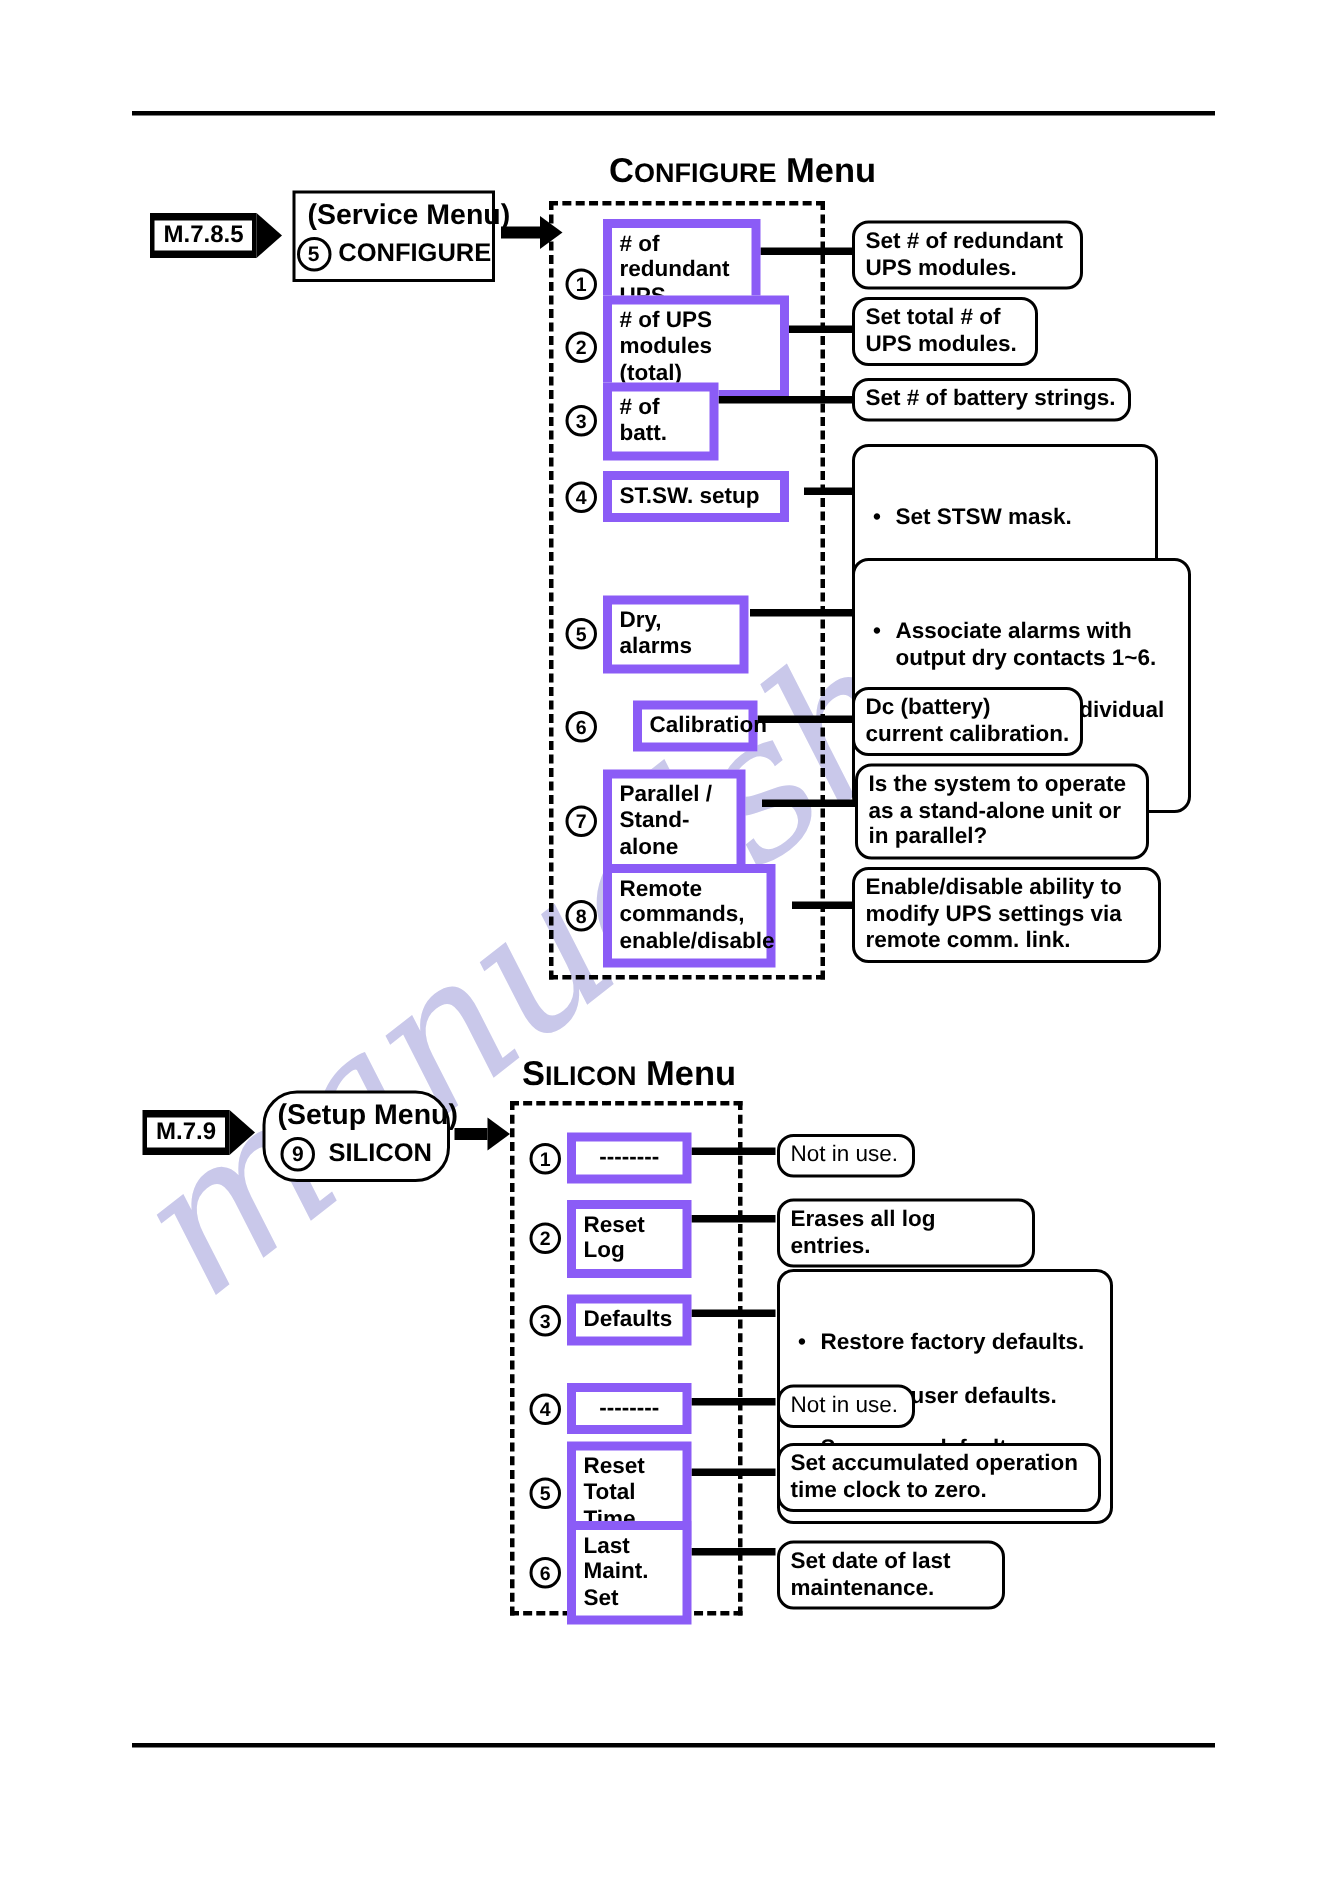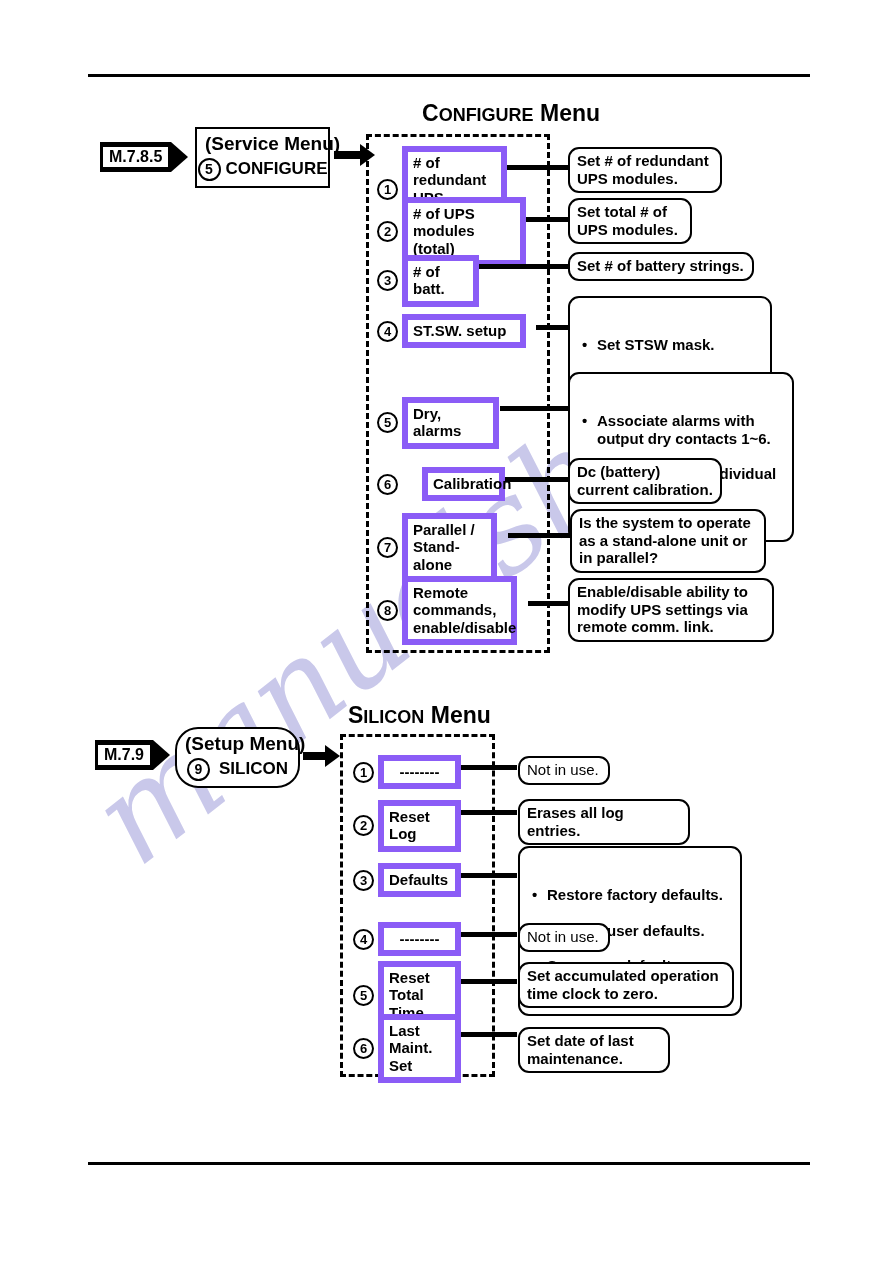--- a/index.html
+++ b/index.html
@@ -213,21 +213,21 @@
 
 <div class="watermark">
   <span>manualshive.com</span>
 </div>
 
 <div class="page-rule top"></div>
 <div class="page-rule bottom"></div>
 
 <div class="layer">
 
-  <div class="section-title" style="left:422px; top:100px;">
+  <div class="section-title" style="left:406px; top:100px;">
     <span class="sc-first">C</span><span class="sc-rest">ONFIGURE</span><span class="plain"> Menu</span>
   </div>
 
   <div class="mtag" style="left:100px; top:142px;">
     <span class="inner">M.7.8.5</span>
     <span class="head"></span>
   </div>
 
   <div class="srcbox" style="left:195px; top:127px; width:135px;">
     <div class="sub">(Service Menu)</div>

